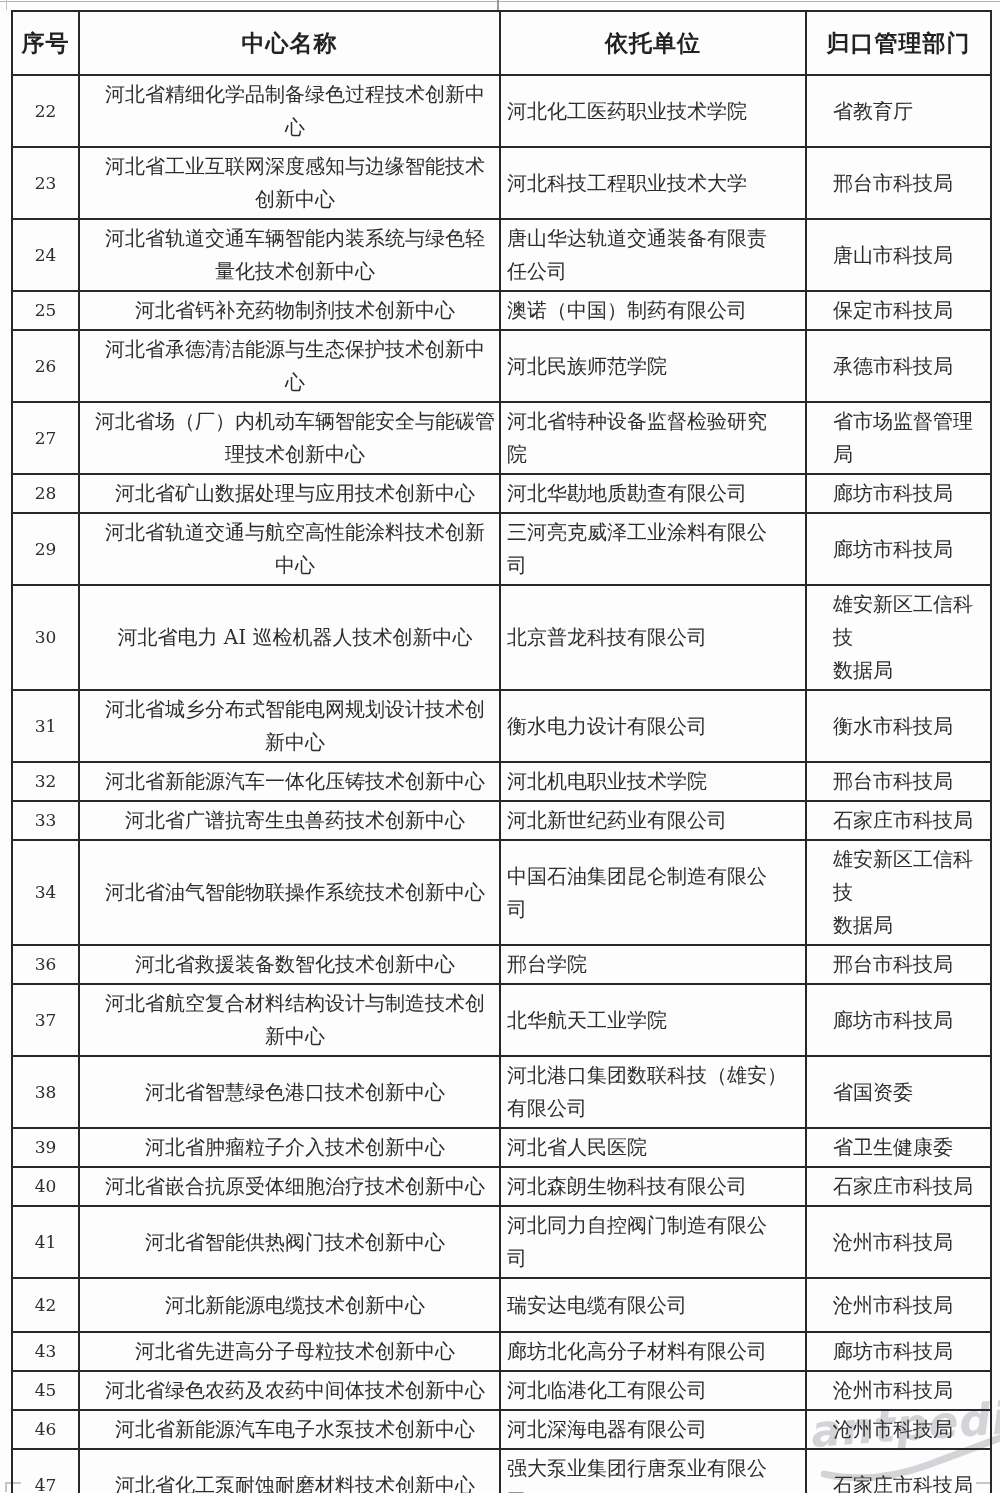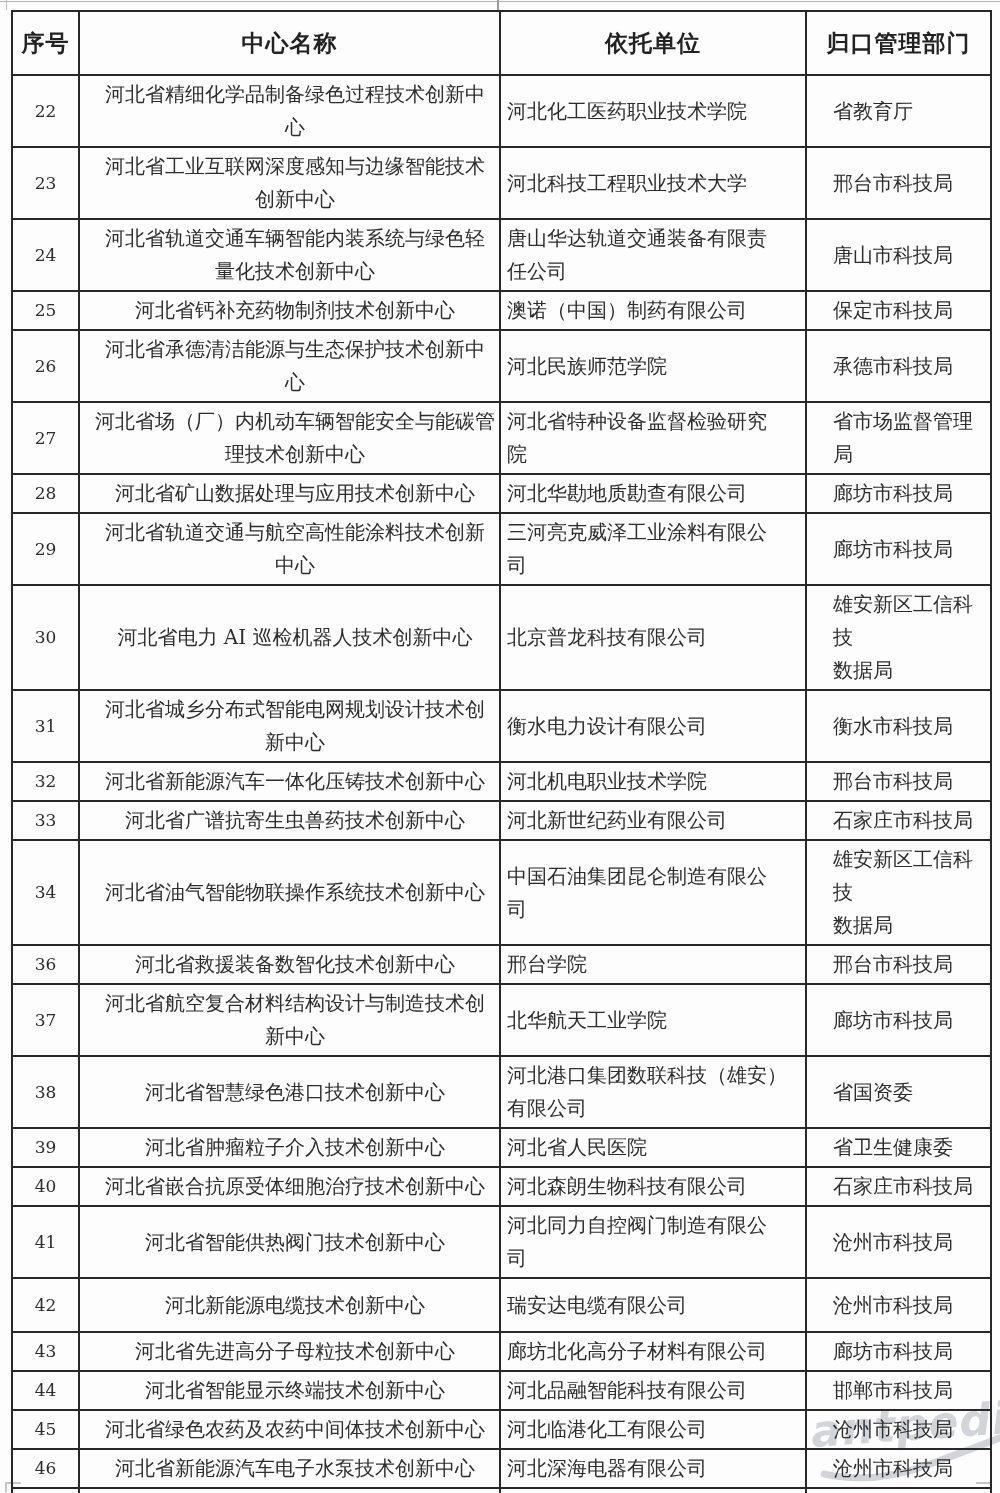--- a/index.html
+++ b/index.html
@@ -234,26 +234,20 @@
     <td class="c-name">河北新能源电缆技术创新中心</td>
     <td class="c-unit">瑞安达电缆有限公司</td>
     <td class="c-dept">沧州市科技局</td>
   </tr>
         <tr style="height: 33px;">
     <td class="c-no">43</td>
     <td class="c-name">河北省先进高分子母粒技术创新中心</td>
     <td class="c-unit">廊坊北化高分子材料有限公司</td>
     <td class="c-dept">廊坊市科技局</td>
   </tr>
-        <tr style="height: 37px;">
-    <td class="c-no">44</td>
-    <td class="c-name">河北省智能显示终端技术创新中心</td>
-    <td class="c-unit">河北品融智能科技有限公司</td>
-    <td class="c-dept">邯郸市科技局</td>
-  </tr>
         <tr style="height: 38px;">
     <td class="c-no">45</td>
     <td class="c-name">河北省绿色农药及农药中间体技术创新中心</td>
     <td class="c-unit">河北临港化工有限公司</td>
     <td class="c-dept">沧州市科技局</td>
   </tr>
         <tr style="height: 38px;">
     <td class="c-no">46</td>
     <td class="c-name">河北省新能源汽车电子水泵技术创新中心</td>
     <td class="c-unit">河北深海电器有限公司</td>

